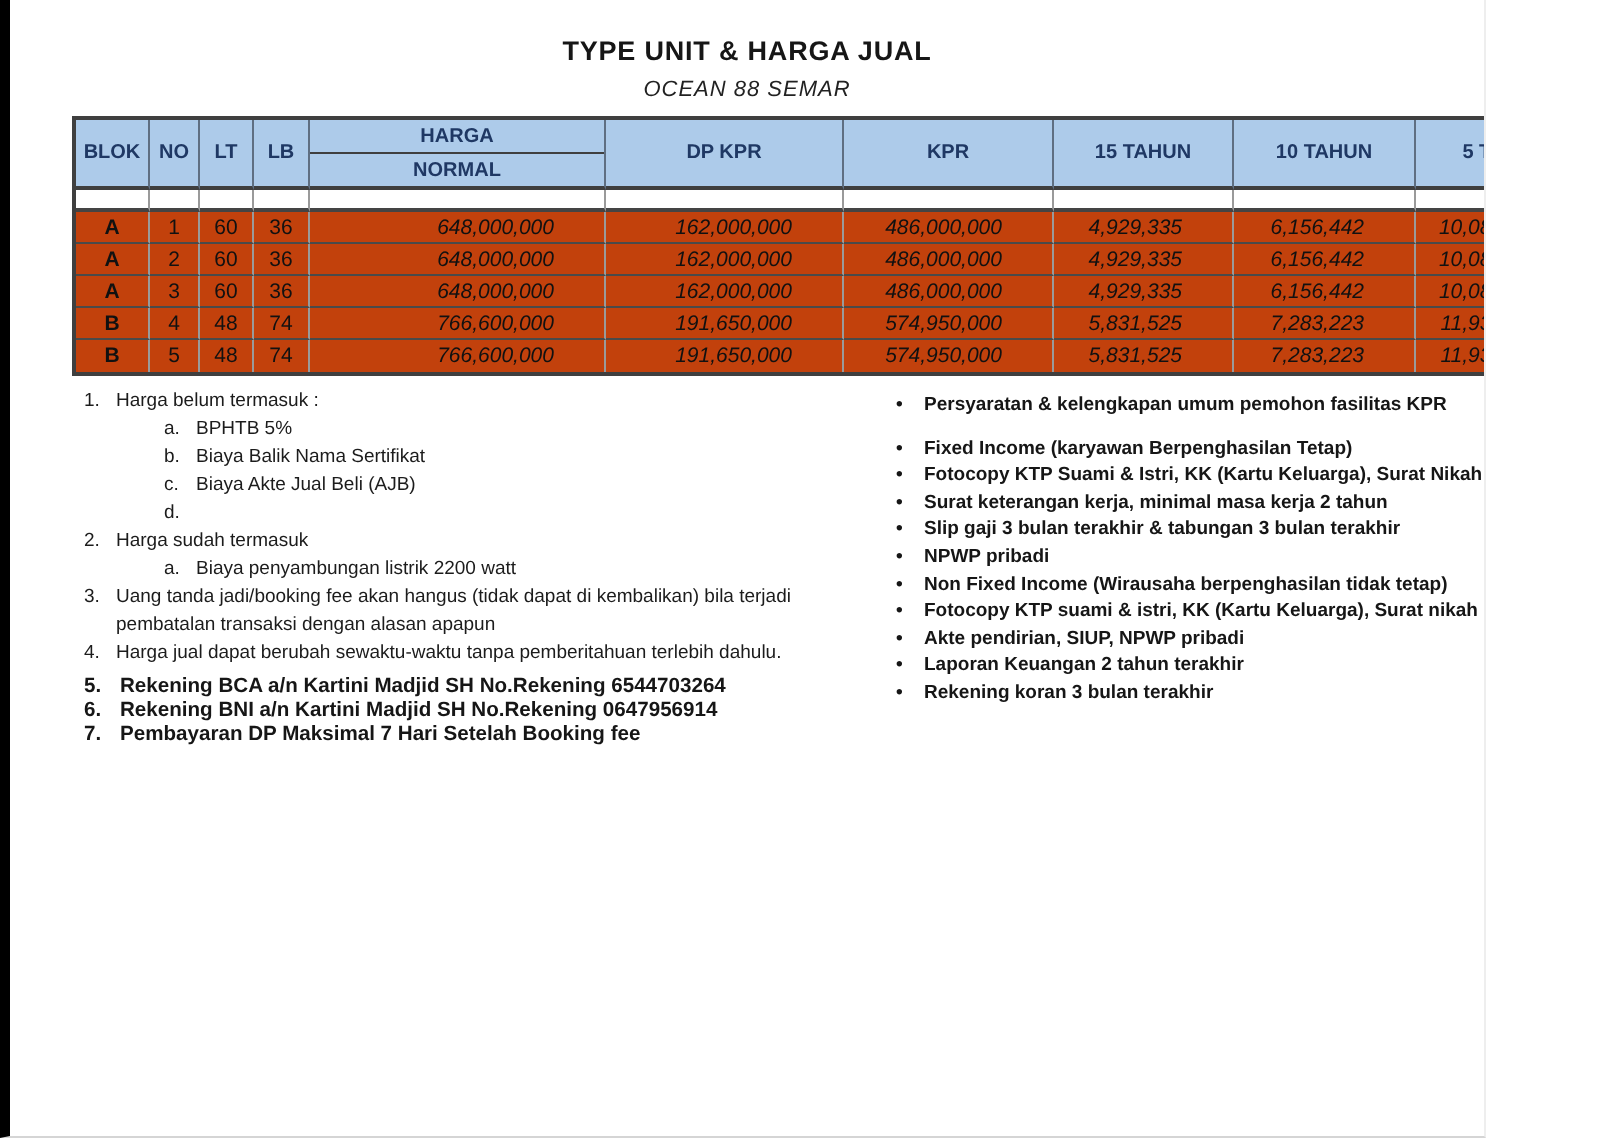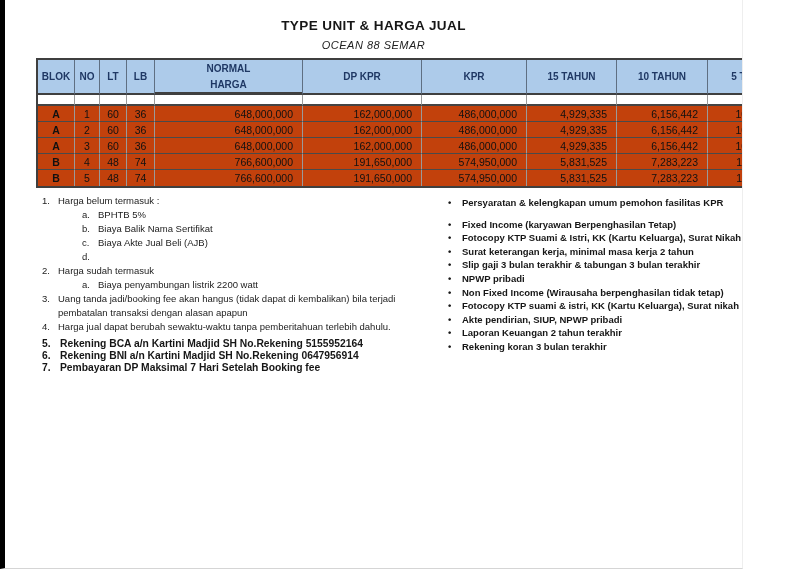--- a/index.html
+++ b/index.html
@@ -40,21 +40,21 @@
   .th.harga .hhalf.top { border-bottom:1.5px solid #3f3f3f; }
   .sp {
     background:#fff; border-right:1px solid #9a9a9a; border-bottom:2px solid #444;
   }
   .td {
     font-size:10.5px; color:#111; display:flex; align-items:center;
     border-right:1px solid #9a9a9a; border-bottom:1.5px solid #4a4a4a;
     white-space:nowrap;
   }
   .td.c { justify-content:center; }
-  .td.r { justify-content:flex-end; padding-right:9px; }
+  .td.r { justify-content:flex-end; padding-right:25px;font-style:italic; }
   .td.blok { font-weight:bold; }
   .lastcol { border-right:none !important; }
   .botrow .td { border-bottom:none; }
 
   
   .notes-left { position:absolute; left:20px; top:194px; width:400px; font-size:9.5px; color:#1c1c1c; }
   .kt-heading { font-weight:bold; font-size:10px; line-height:14px; }
   .kt-item, .kt-sub { display:flex; line-height:14px; }
   .kt-num { flex:none; width:16px; margin-left:17px; }
   .kt-text { width:352px; }
@@ -81,22 +81,22 @@
   <div class="doc-subtitle">OCEAN 88 SEMAR</div>
 
   <div class="tbl">
 
     <div class="hrow">
       <div class="th">BLOK</div>
       <div class="th">NO</div>
       <div class="th">LT</div>
       <div class="th">LB</div>
       <div class="th harga">
+        <div class="hhalf top">HARGA</div>
         <div class="hhalf">NORMAL</div>
-        <div class="hhalf top">HARGA</div>
       </div>
       <div class="th">DP KPR</div>
       <div class="th">KPR</div>
       <div class="th">15 TAHUN</div>
       <div class="th">10 TAHUN</div>
       <div class="th lastcol">5 TAHUN</div>
     </div>
 
     <div class="row">
       <div class="sp"></div><div class="sp"></div>
@@ -204,21 +204,21 @@
       <span class="kt-text">Uang tanda jadi/booking fee akan hangus (tidak dapat di kembalikan) bila terjadi pembatalan transaksi dengan alasan apapun</span>
     </div>
     <div class="kt-item">
       <span class="kt-num">4.</span>
       <span class="kt-text">Harga jual dapat berubah sewaktu-waktu tanpa pemberitahuan terlebih dahulu.</span>
     </div>
 
     <div class="bank-block">
       <div class="bank-item">
         <span class="bank-num">5.</span>
-        <span class="bank-text">Rekening BCA a/n Kartini Madjid SH No.Rekening 5155952164</span>
+        <span class="bank-text">Rekening BCA a/n Kartini Madjid SH No.Rekening 6544703264</span>
       </div>
       <div class="bank-item">
         <span class="bank-num">6.</span>
         <span class="bank-text">Rekening BNI a/n Kartini Madjid SH No.Rekening 0647956914</span>
       </div>
       <div class="bank-item">
         <span class="bank-num">7.</span>
         <span class="bank-text">Pembayaran DP Maksimal 7 Hari Setelah Booking fee</span>
       </div>
     </div>

